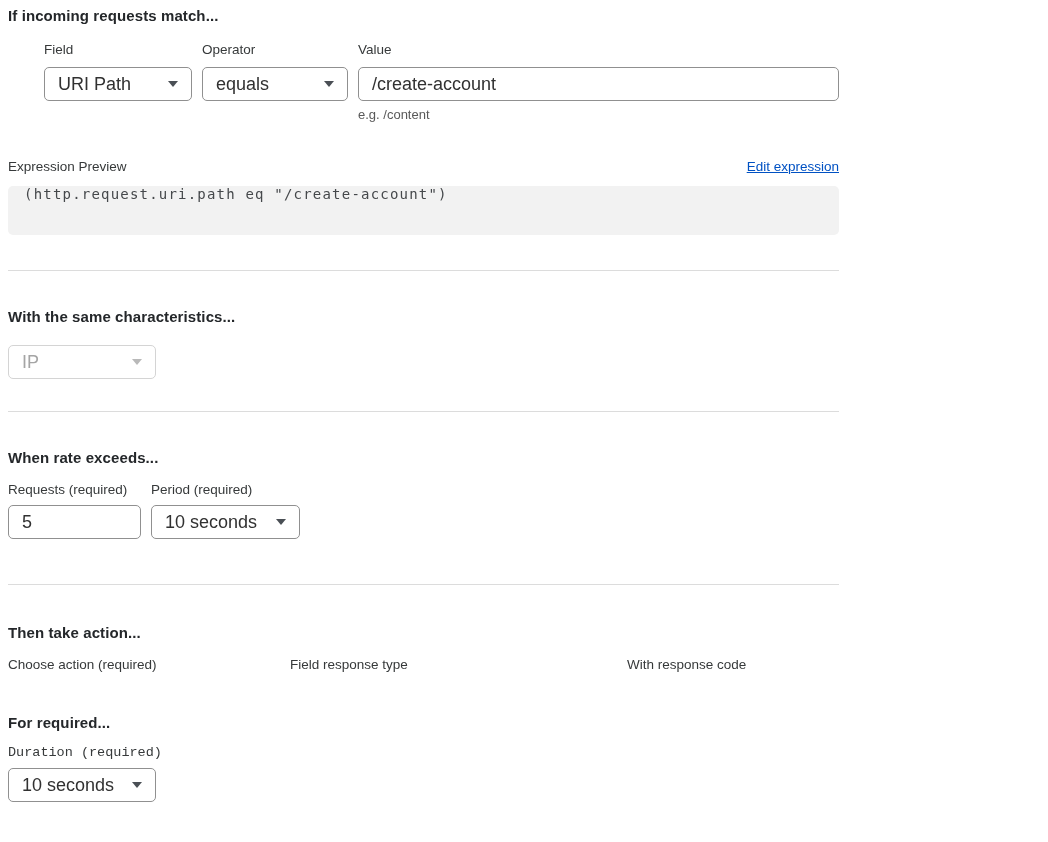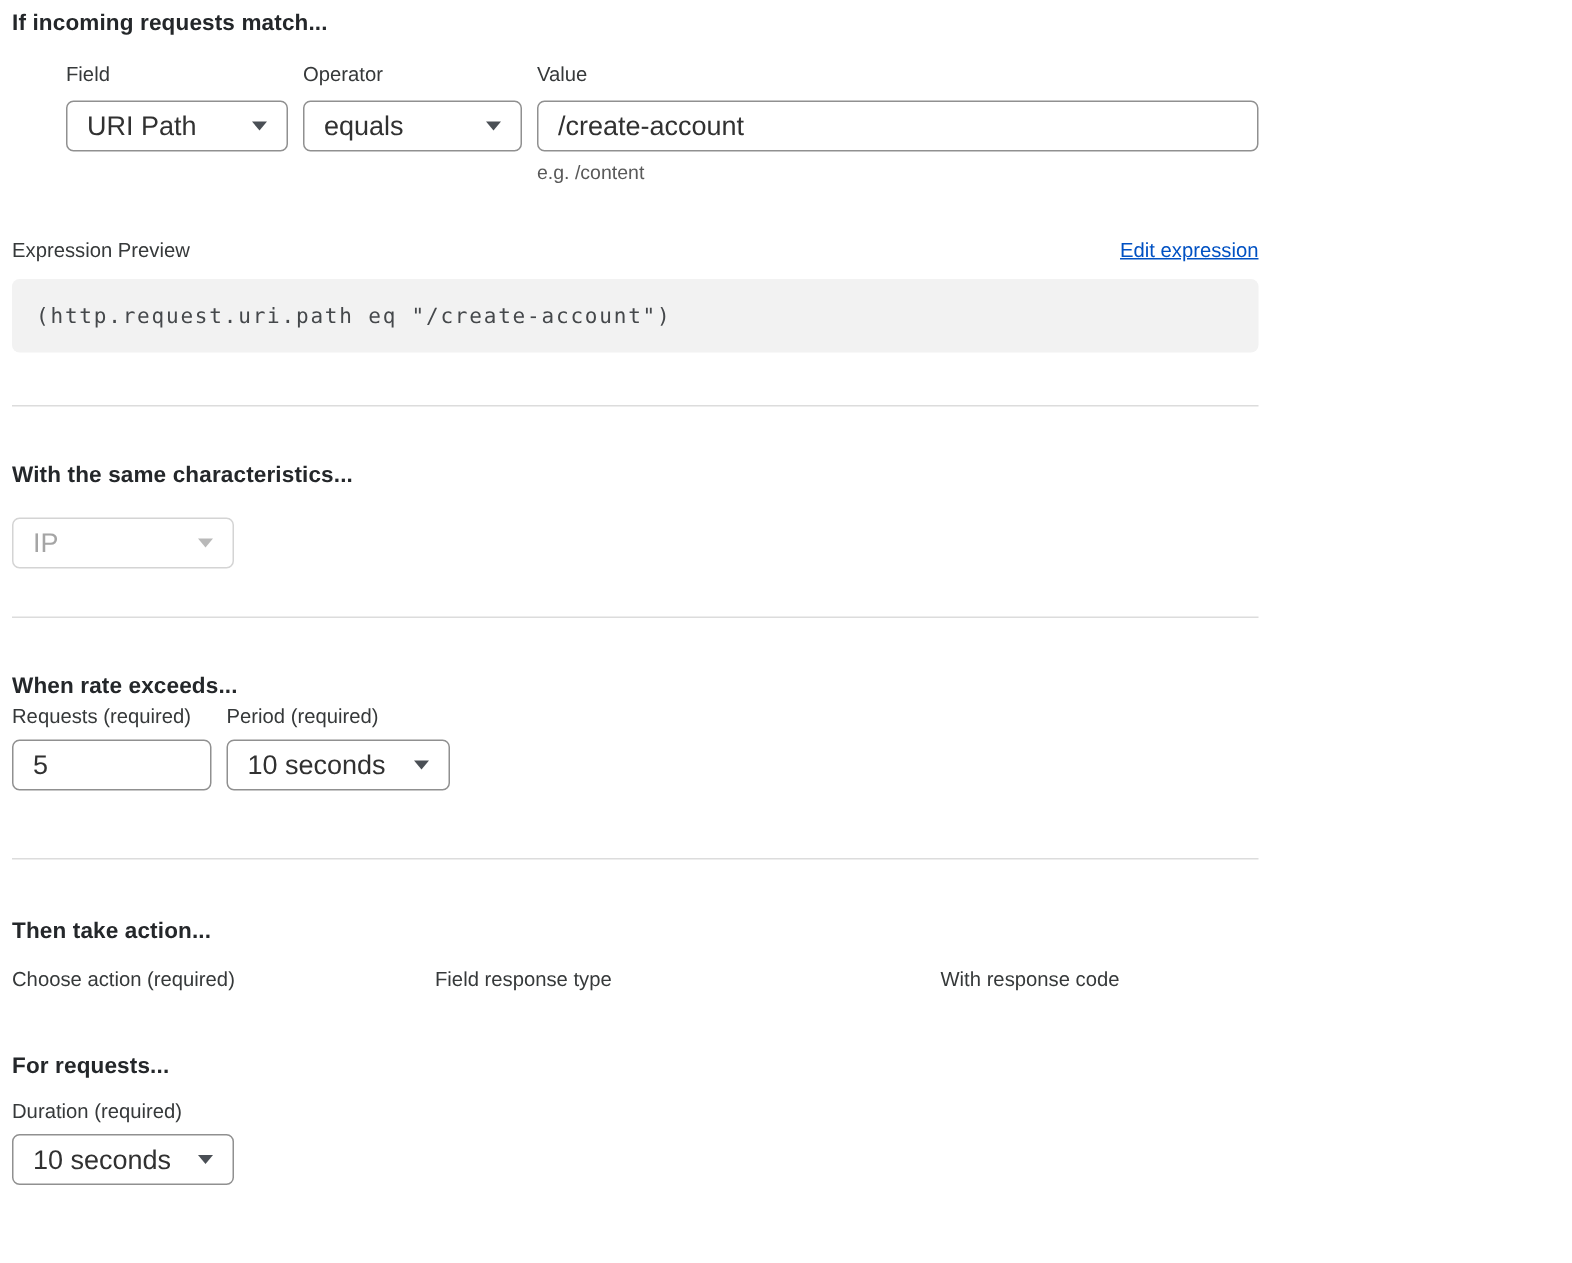--- a/index.html
+++ b/index.html
@@ -103,21 +103,21 @@
     color: #0051c3;
     text-decoration: underline;
     cursor: pointer;
   }
   .code-box {
     margin-top: 11px;
     height: 49px;
     background: #f2f2f2;
     border-radius: 5px;
     display: flex;
-    align-items: center;
+    align-items: flex-start;
     padding: 0 16px;
   }
   .code-box code {
     font-family: "DejaVu Sans Mono", "Liberation Mono", monospace;
     font-size: 14px;
     letter-spacing: 1.2px;
     color: #45484b;
     white-space: nowrap;
   }
   hr.divider {
@@ -125,21 +125,21 @@
     border-top: 1px solid #dcdcdc;
     height: 0;
   }
   
   .m-row-labels   { margin-top: 17px; margin-left: 36px; }   
   .hr-1 { margin-top: 35px; }
   .h-2  { margin-top: 37px; }
   .sel-characteristic { margin-top: 19px; width: 148px; }
   .hr-2 { margin-top: 32px; }
   .h-3  { margin-top: 37px; }
-  .rate-labels    { margin-top: 3px; }
+  .rate-labels    { margin-top: 15px; }
   .rate-controls  { margin-top: 8px; }
   .hr-3 { margin-top: 45px; }
   .h-4  { margin-top: 39px; }
   .action-labels  { margin-top: 15px; }
   .action-controls{ margin-top: 8px; }
   .h-5  { margin-top: 42px; }
   .dur-label      { margin-top: 13px; }
   .dur-control    { margin-top: 8px; width: 148px; }
 </style>
 </head>
@@ -211,21 +211,21 @@
   <hr class="divider hr-3">
 
   <h2 class="section-heading h-4">Then take action...</h2>
 
   <div class="row action-labels">
     <div class="flabel" style="width:266px; margin-bottom:0;">Choose action (required)</div>
     <div class="flabel" style="width:321px; margin-left:16px; margin-bottom:0;">Field response type</div>
     <div class="flabel" style="margin-left:16px; margin-bottom:0;">With response code</div>
   </div>
 
-  <h2 class="section-heading h-5">For requests...</h2>
-
-  <div class="flabel dur-label" style="margin-bottom:0;">Duration (required)</div>
+  <h2 class="section-heading h-5">For required...</h2>
+
+  <div class="flabel dur-label" style="margin-bottom:0;font-family:Liberation Mono, monospace;">Duration (required)</div>
   <div class="control select dur-control">
     <span class="val">10 seconds</span>
     <span class="caret"></span>
   </div>
 
 </div>
 
 </body></html>

